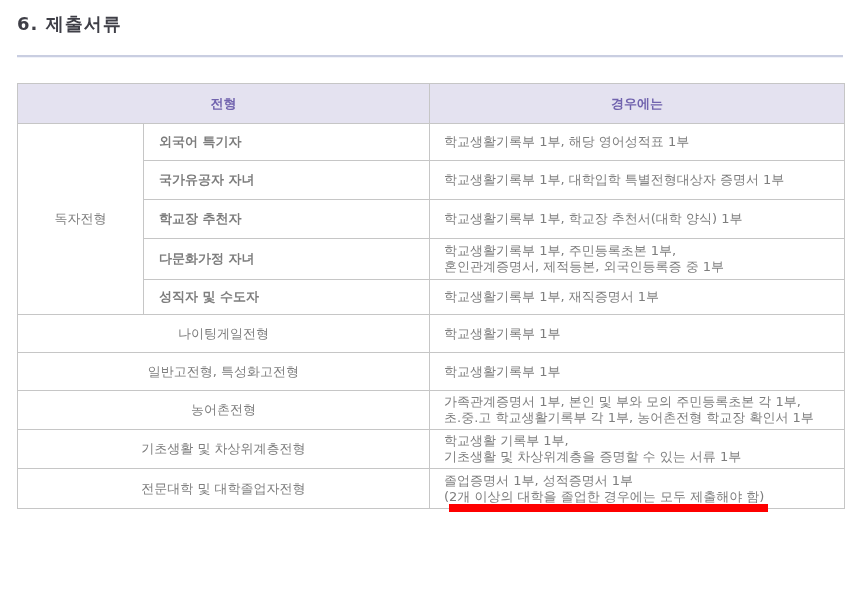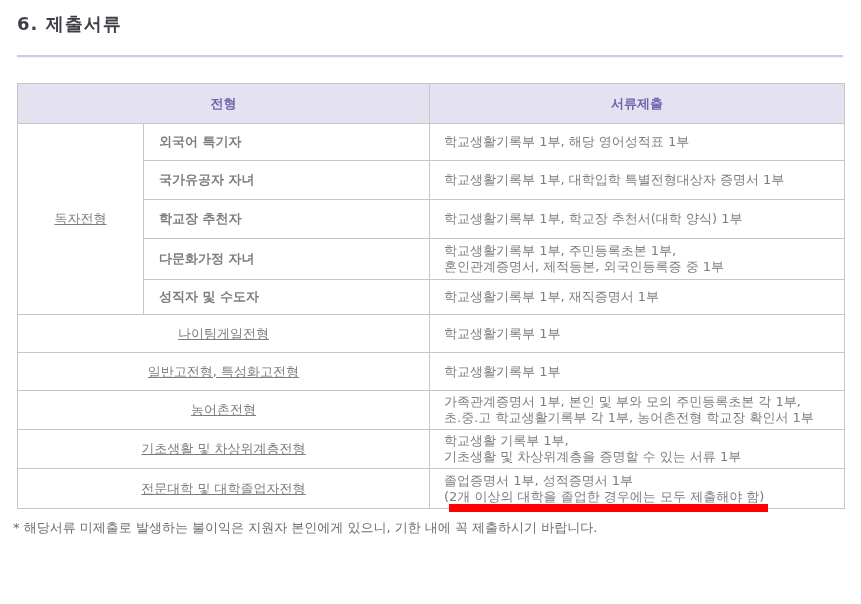--- a/index.html
+++ b/index.html
@@ -25,21 +25,21 @@
   .doc-table th,.doc-table td{
     border:1px solid var(--border);
     padding:0;vertical-align:middle;
     overflow:hidden;white-space:nowrap;
   }
   .doc-table th{
     background:var(--header_bg);
     color:var(--accent);
     font-weight:bold;font-size:13px;height:39px;text-align:center;
   }
-  td.center{text-align:center;text-decoration:underline;}
+  td.center{text-align:center;}
   td.sub{padding-left:15px;font-weight:bold;}
   td.docs{padding-left:14px;line-height:16px;}
   td.docs div{white-space:nowrap;}
 
   .red-underline{
     position:absolute;left:449px;top:504px;width:319px;height:8px;
     background:var(--highlight);
   }
 
   .notes{
@@ -58,21 +58,21 @@
 
   <table class="doc-table">
     <colgroup>
       <col style="width:126px">
         <col style="width:286px">
         <col style="width:415px">
     </colgroup>
     <thead>
       <tr style="height:39px">
         <th colspan="2">전형</th>
-        <th>서류제출</th>
+        <th>경우에는</th>
       </tr>
     </thead>
     <tbody>
       <tr style="height:37px">
         <td rowspan="5" class="center">독자전형</td>
         <td class="sub">외국어 특기자</td>
         <td class="docs">
           <div>학교생활기록부 1부, 해당 영어성적표 1부</div>
         </td>
       </tr>
@@ -134,16 +134,15 @@
           <div>졸업증명서 1부, 성적증명서 1부</div>
           <div>(2개 이상의 대학을 졸업한 경우에는 모두 제출해야 함)</div>
         </td>
       </tr>
     </tbody>
   </table>
 
   <div class="red-underline"></div>
 
   <div class="notes">
-    <div class="note">* 해당서류 미제출로 발생하는 불이익은 지원자 본인에게 있으니, 기한 내에 꼭 제출하시기 바랍니다.</div>
   </div>
 
 </div>
 
 </body></html>

